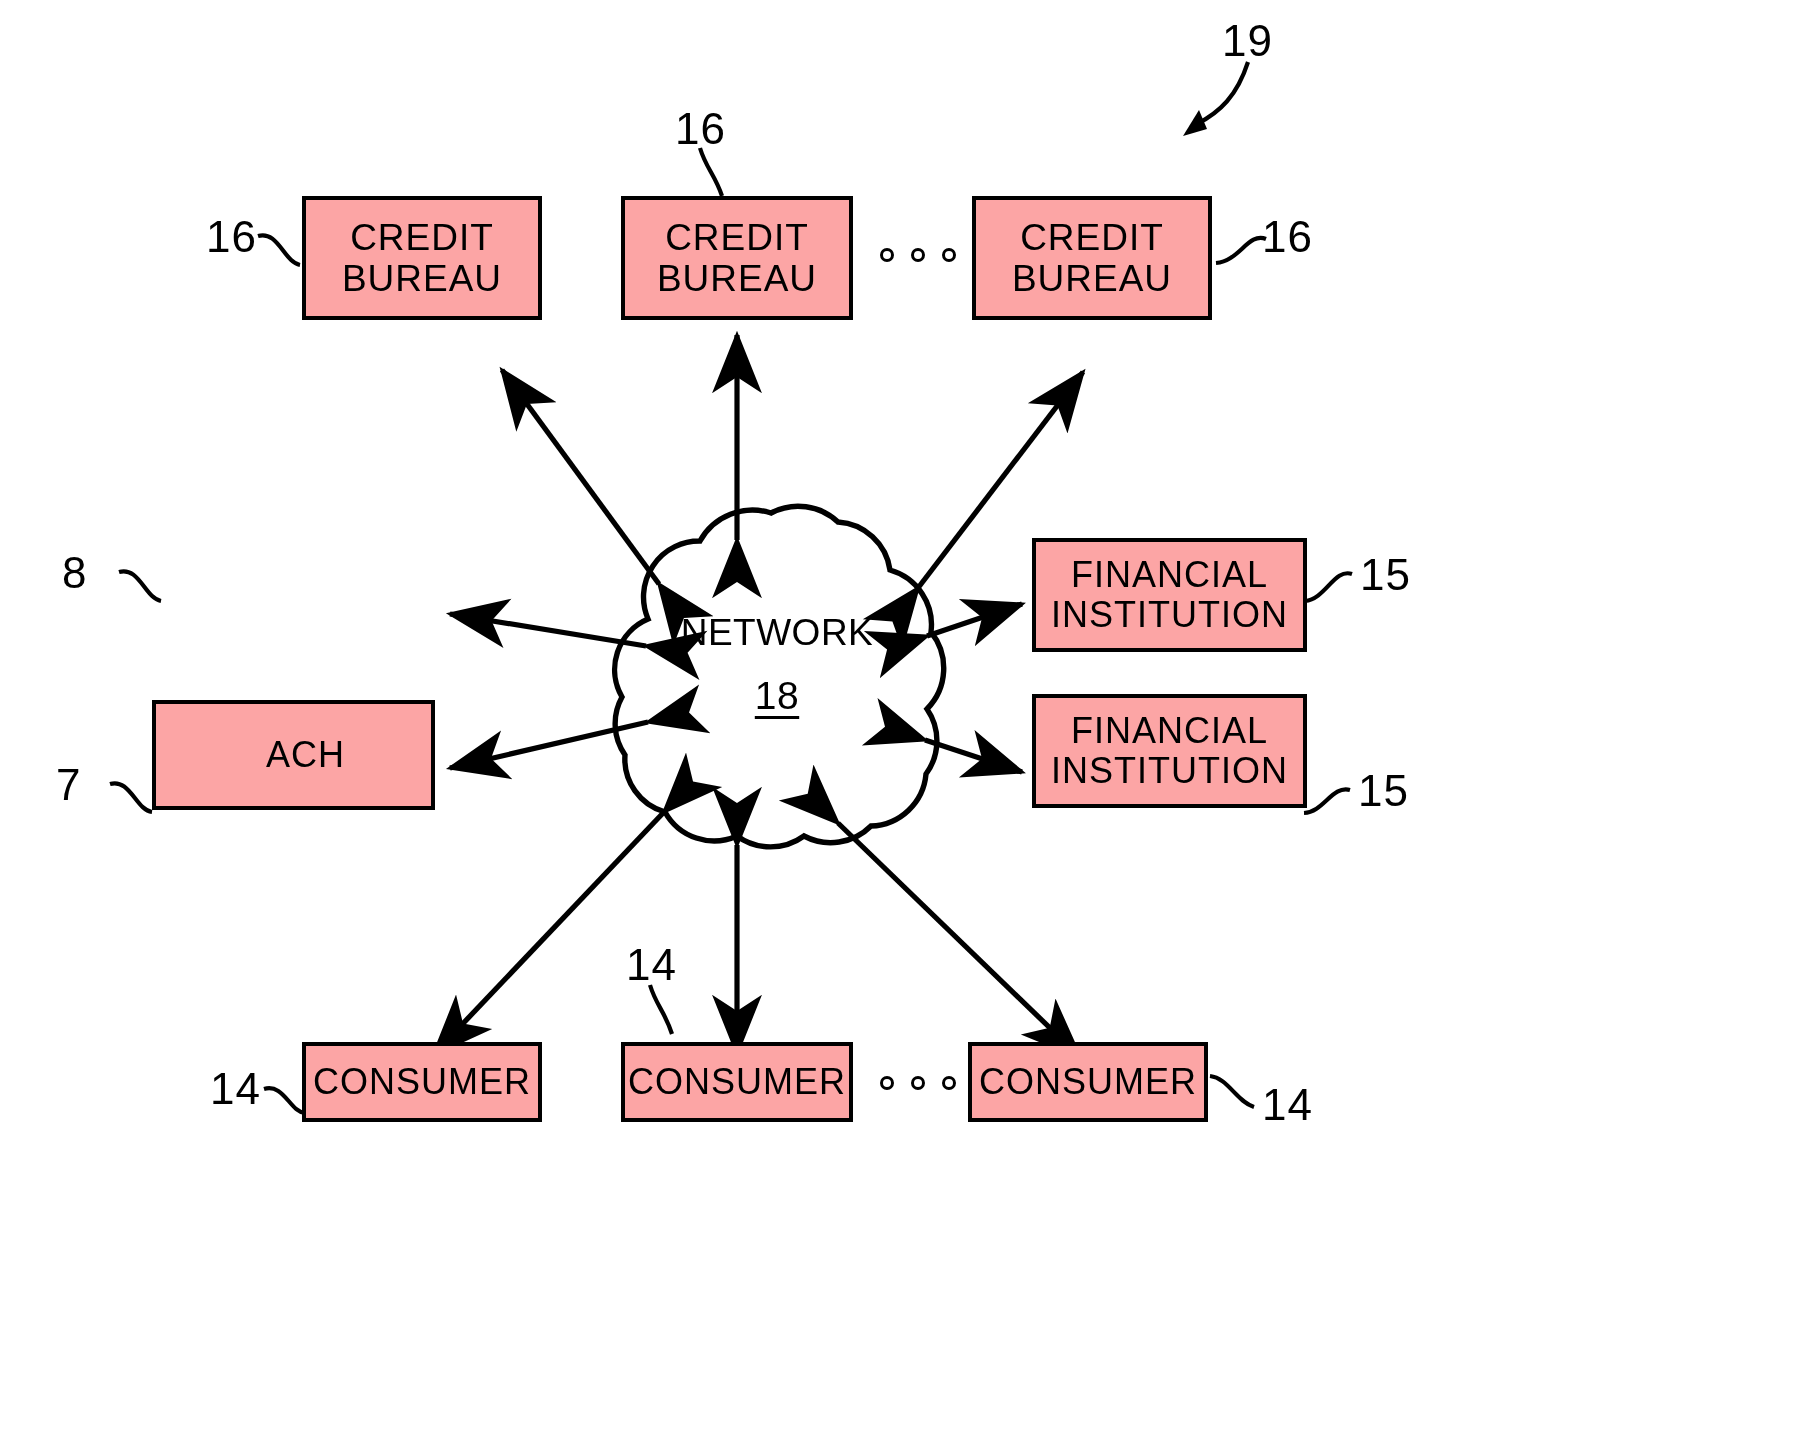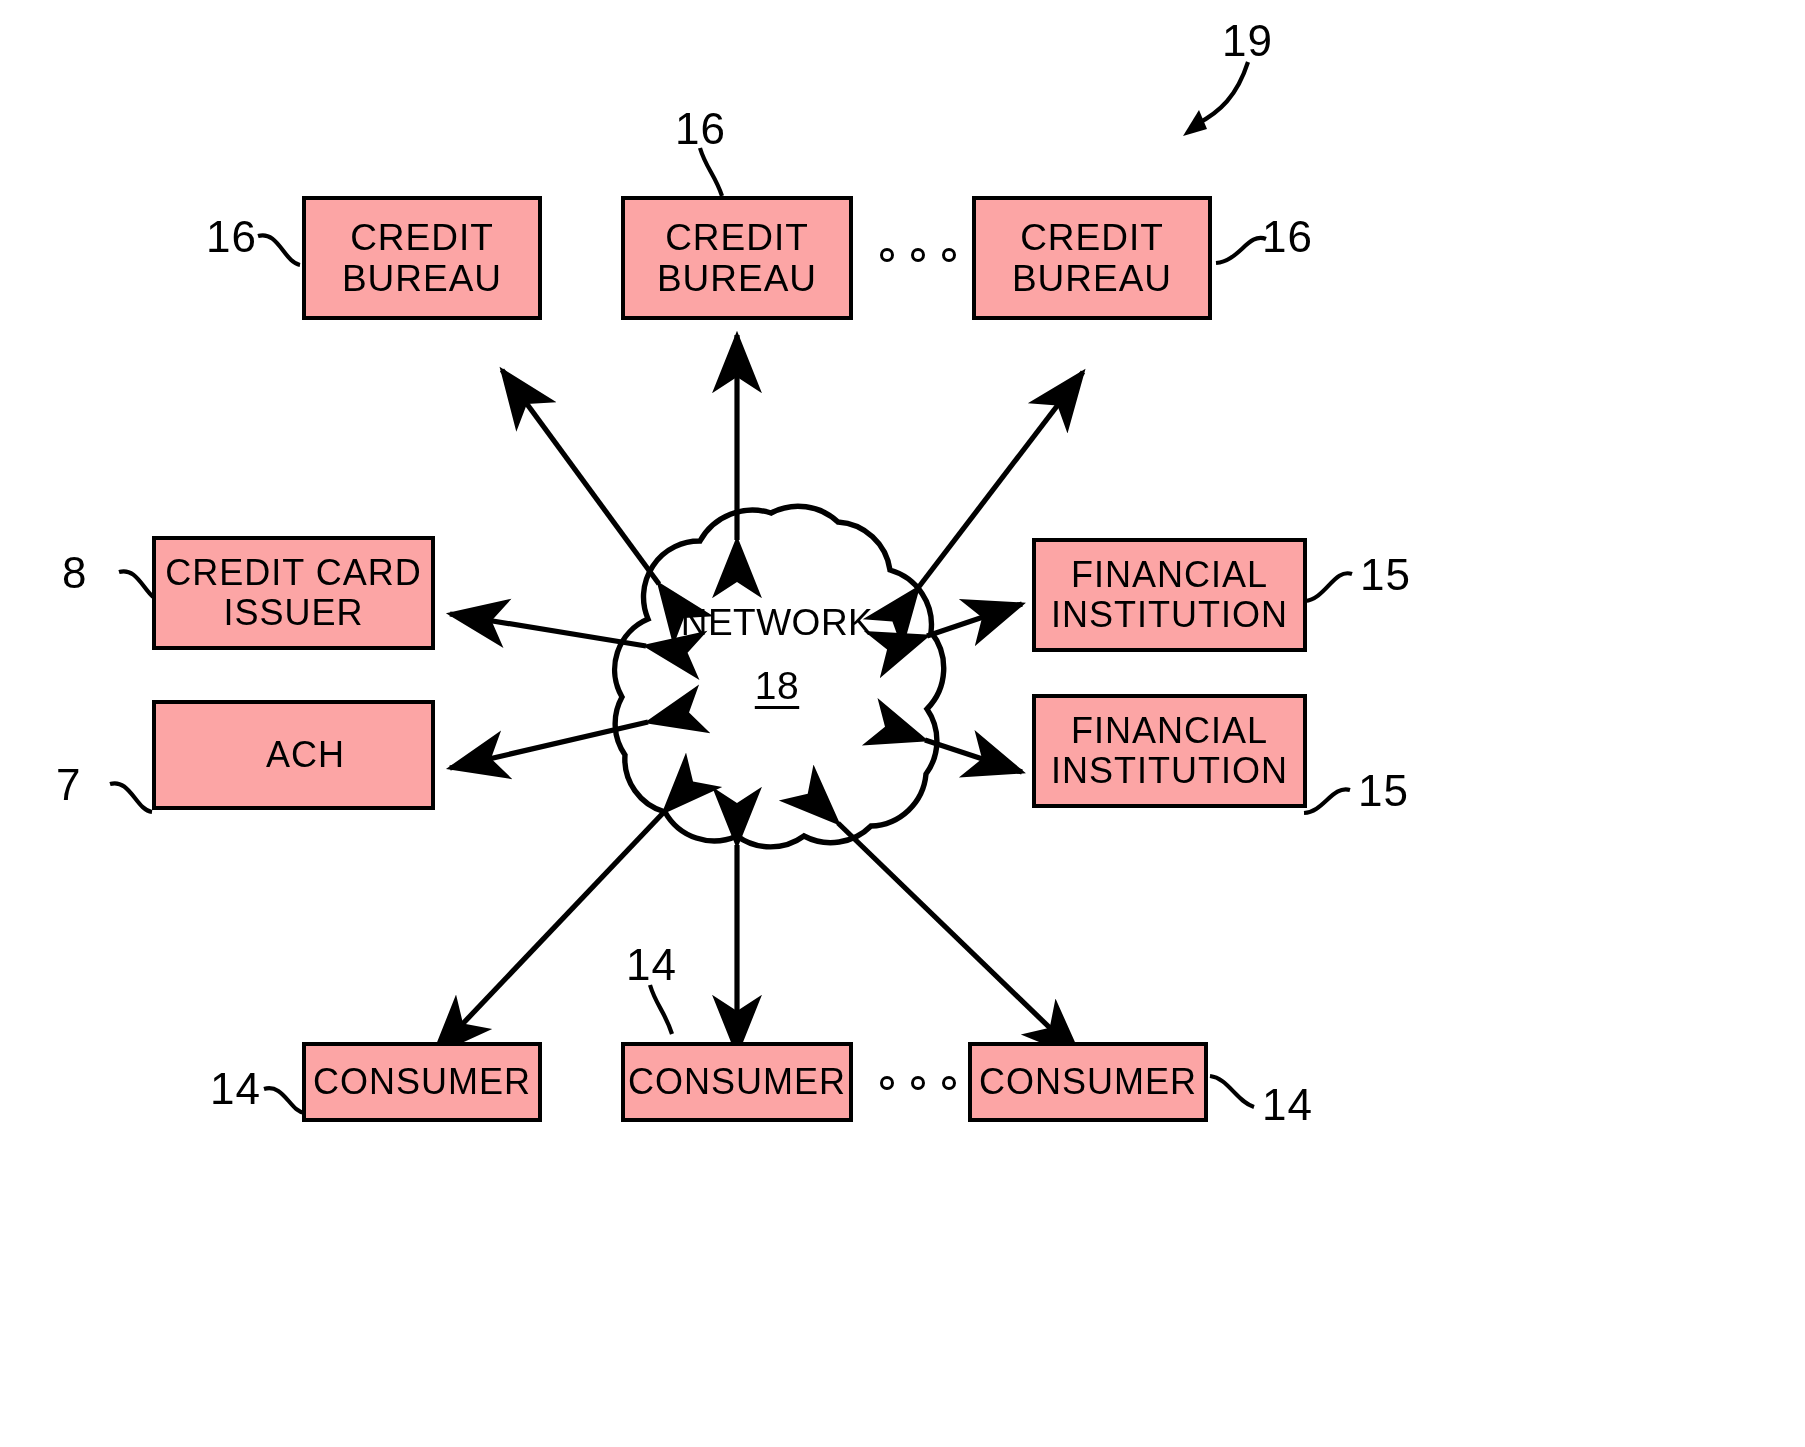--- a/index.html
+++ b/index.html
@@ -51,21 +51,21 @@
     white-space: nowrap;
   }
   .cloud-text {
     position: absolute;
     z-index: 5;
     text-align: center;
     width: 420px;
     letter-spacing: 0.5px;
   }
   .cloud-l1 { font-size: 37px; }
-  .cloud-l2 { font-size: 37px; margin-top: 4px; }
+  .cloud-l2 { font-size: 37px; margin-top: 14px; }
   .cloud-num {
     font-size: 39px;
     margin-top: 20px;
     text-decoration: underline;
     text-underline-offset: 7px;
   }
   .ellipsis {
     position: absolute;
     display: flex;
     gap: 17px;
@@ -179,24 +179,20 @@
   </div>
 
   <div class="node-box" style="left:972px; top:196px; width:240px; height:124px; font-size:37px;">
     <span class="node-line">CREDIT</span>
     <span class="node-line">BUREAU</span>
   </div>
   <div class="ref-num" style="left:1262px; top:212px;">16</div>
 
   <div class="ref-num" style="left:1222px; top:16px;">19</div>
 
-  <div class="node-box" style="left:152px; top:536px; width:283px; height:114px; font-size:36px;">
-    <span class="node-line">CREDIT  CARD</span>
-    <span class="node-line">ISSUER</span>
-  </div>
   <div class="ref-num" style="left:62px; top:548px;">8</div>
 
   <div class="node-box" style="left:152px; top:700px; width:283px; height:110px; font-size:36px;padding-left:24px;">
     <span class="node-line">ACH</span>
   </div>
   <div class="ref-num" style="left:56px; top:760px;">7</div>
 
   <div class="node-box" style="left:1032px; top:538px; width:275px; height:114px; font-size:36px;">
     <span class="node-line">FINANCIAL</span>
     <span class="node-line">INSTITUTION</span>

